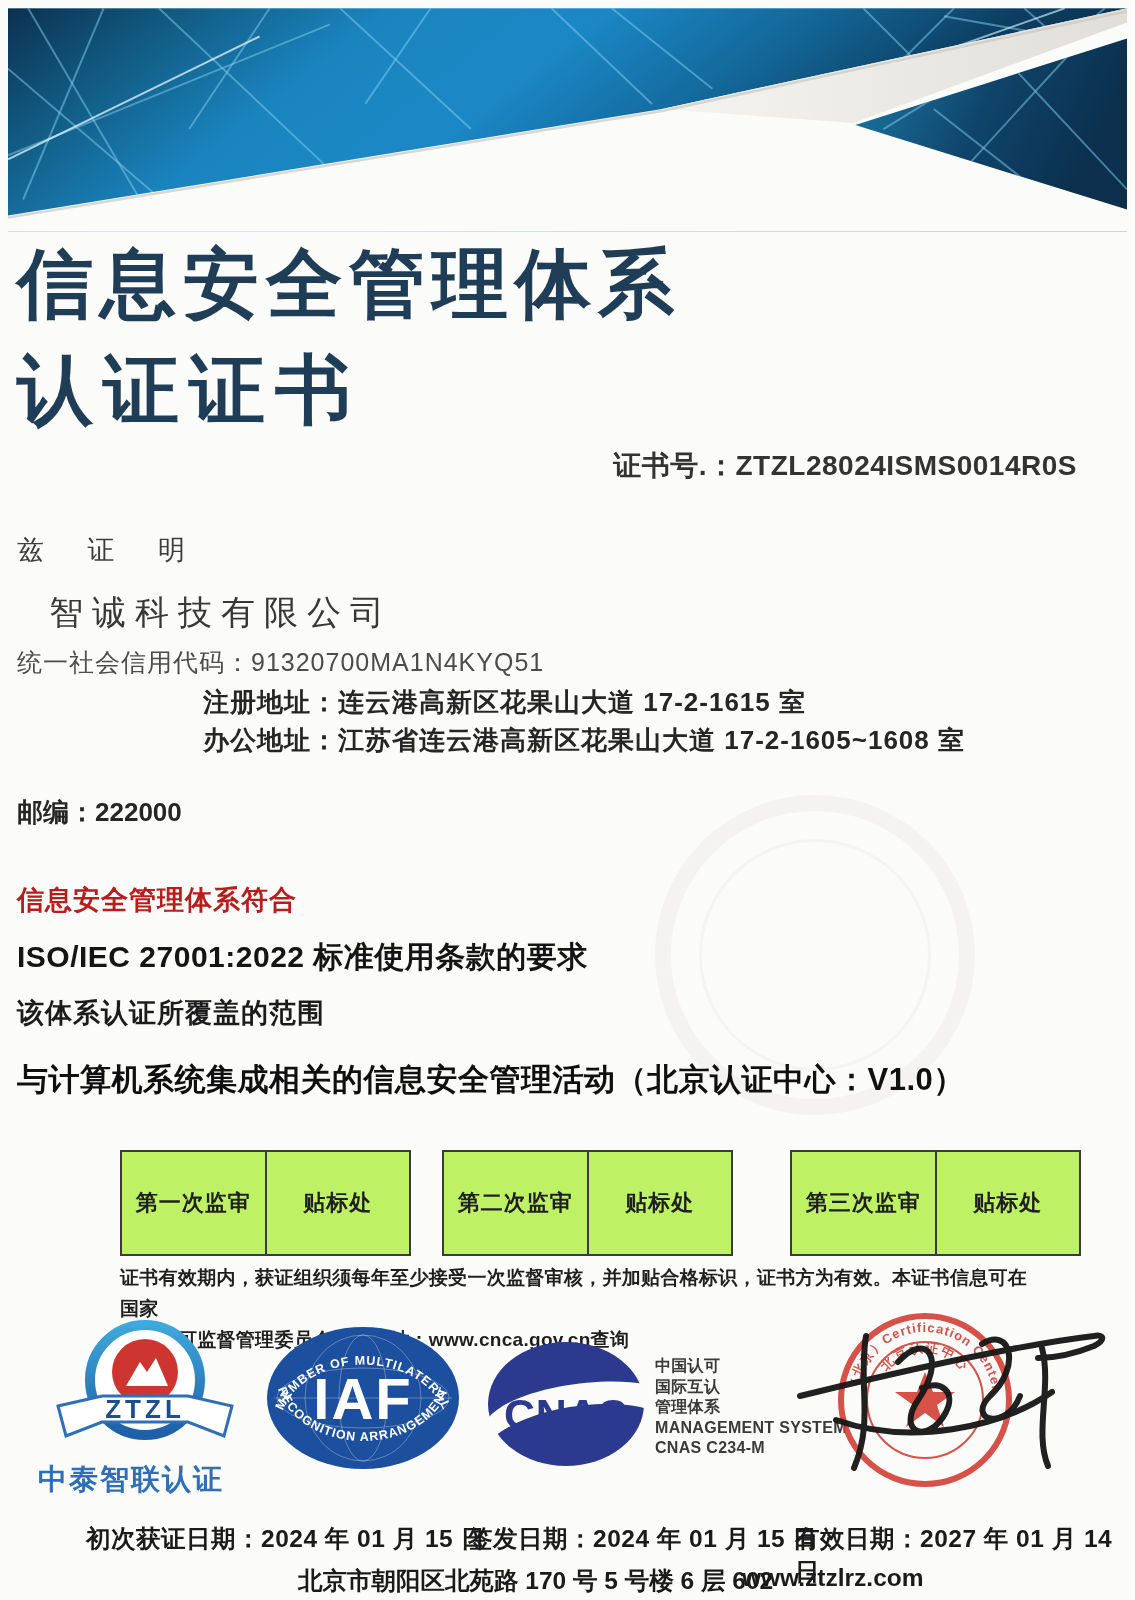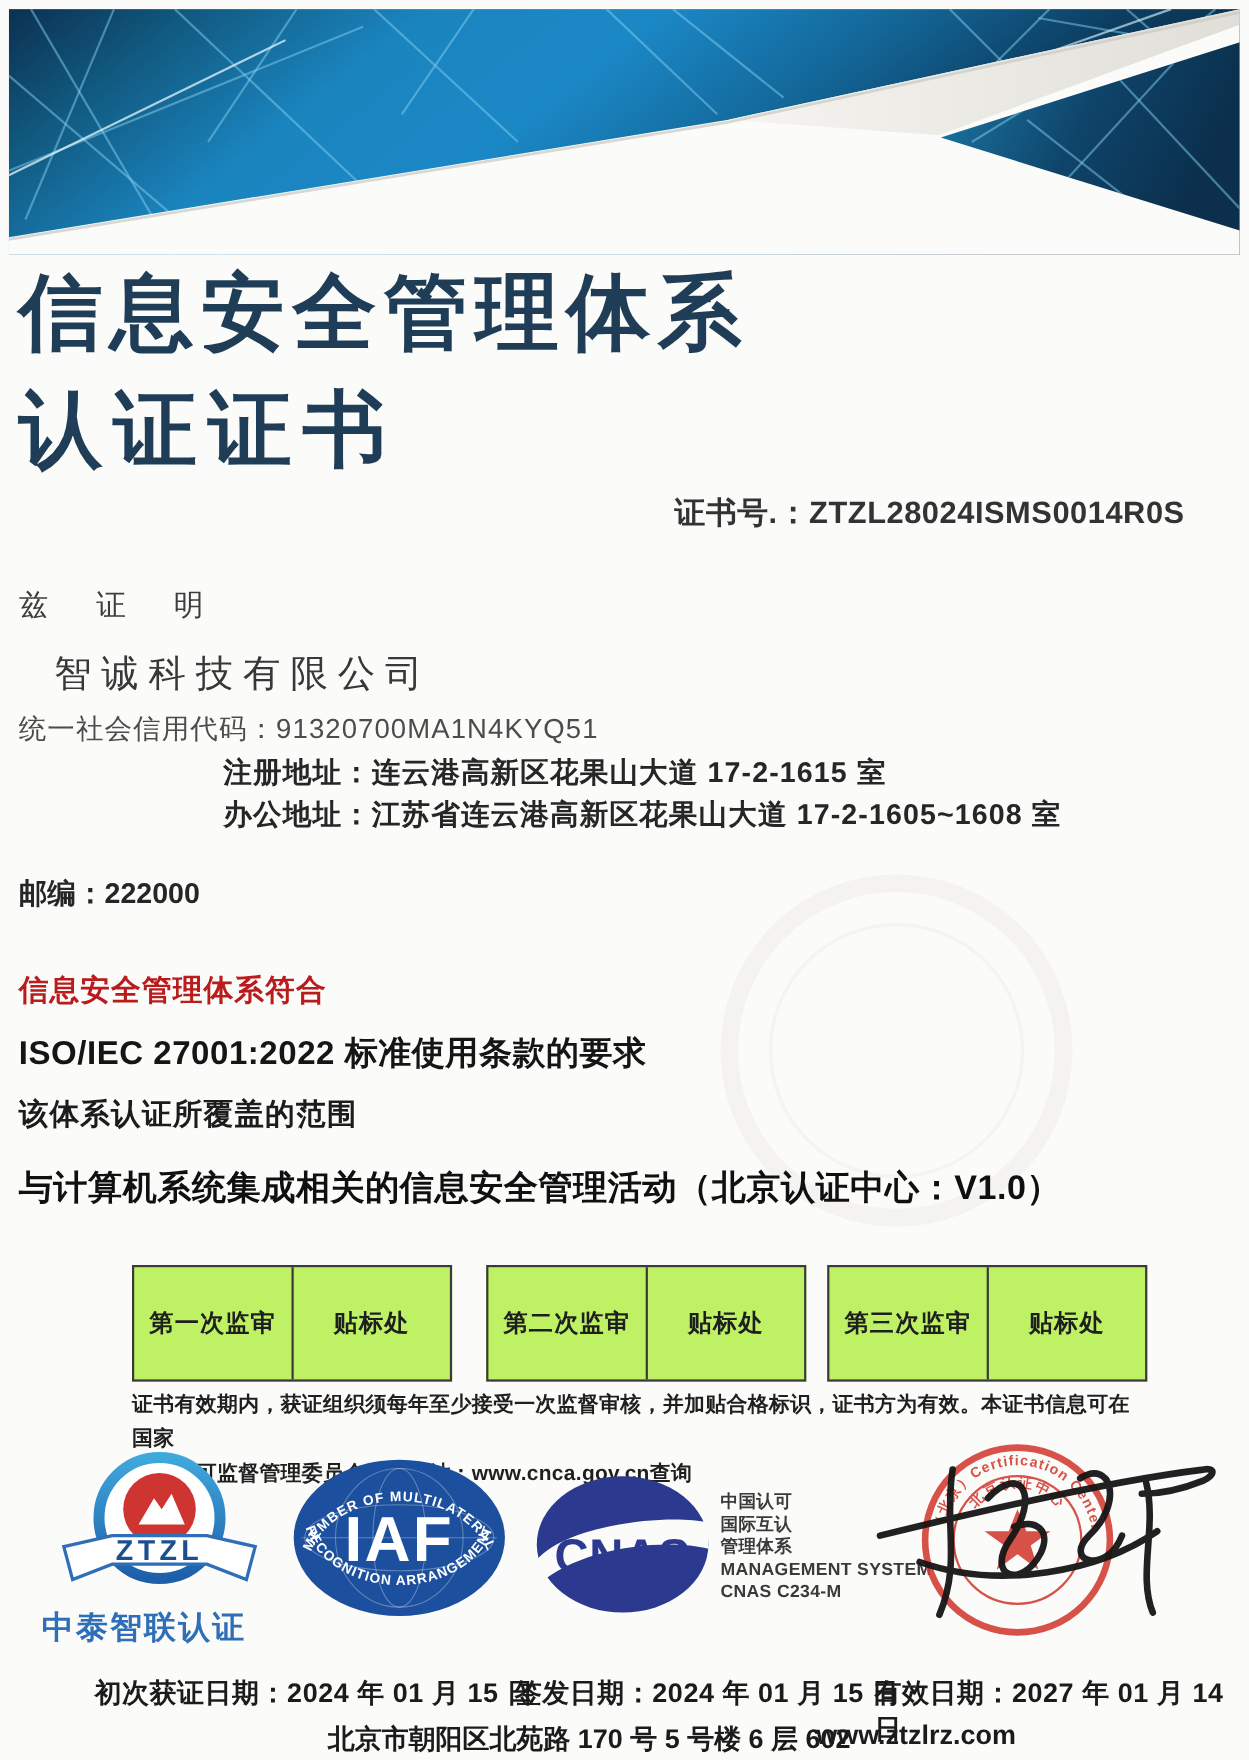--- a/index.html
+++ b/index.html
@@ -151,21 +151,21 @@
 
 <div class="abs boxrow">
   <div class="auditgroup" style="left:120px;">
     <div class="auditcell">第一次监审</div>
     <div class="auditcell">贴标处</div>
   </div>
   <div class="auditgroup" style="left:442px;">
     <div class="auditcell">第二次监审</div>
     <div class="auditcell">贴标处</div>
   </div>
-  <div class="auditgroup" style="left:752px;">
+  <div class="auditgroup" style="left:790px;">
     <div class="auditcell">第三次监审</div>
     <div class="auditcell">贴标处</div>
   </div>
 </div>
 
 <div class="abs note">
   <div>证书有效期内，获证组织须每年至少接受一次监督审核，并加贴合格标识，证书方为有效。本证书信息可在国家</div>
   <div>认证认可监督管理委员会官方网站：www.cnca.gov.cn查询</div>
 </div>
 

